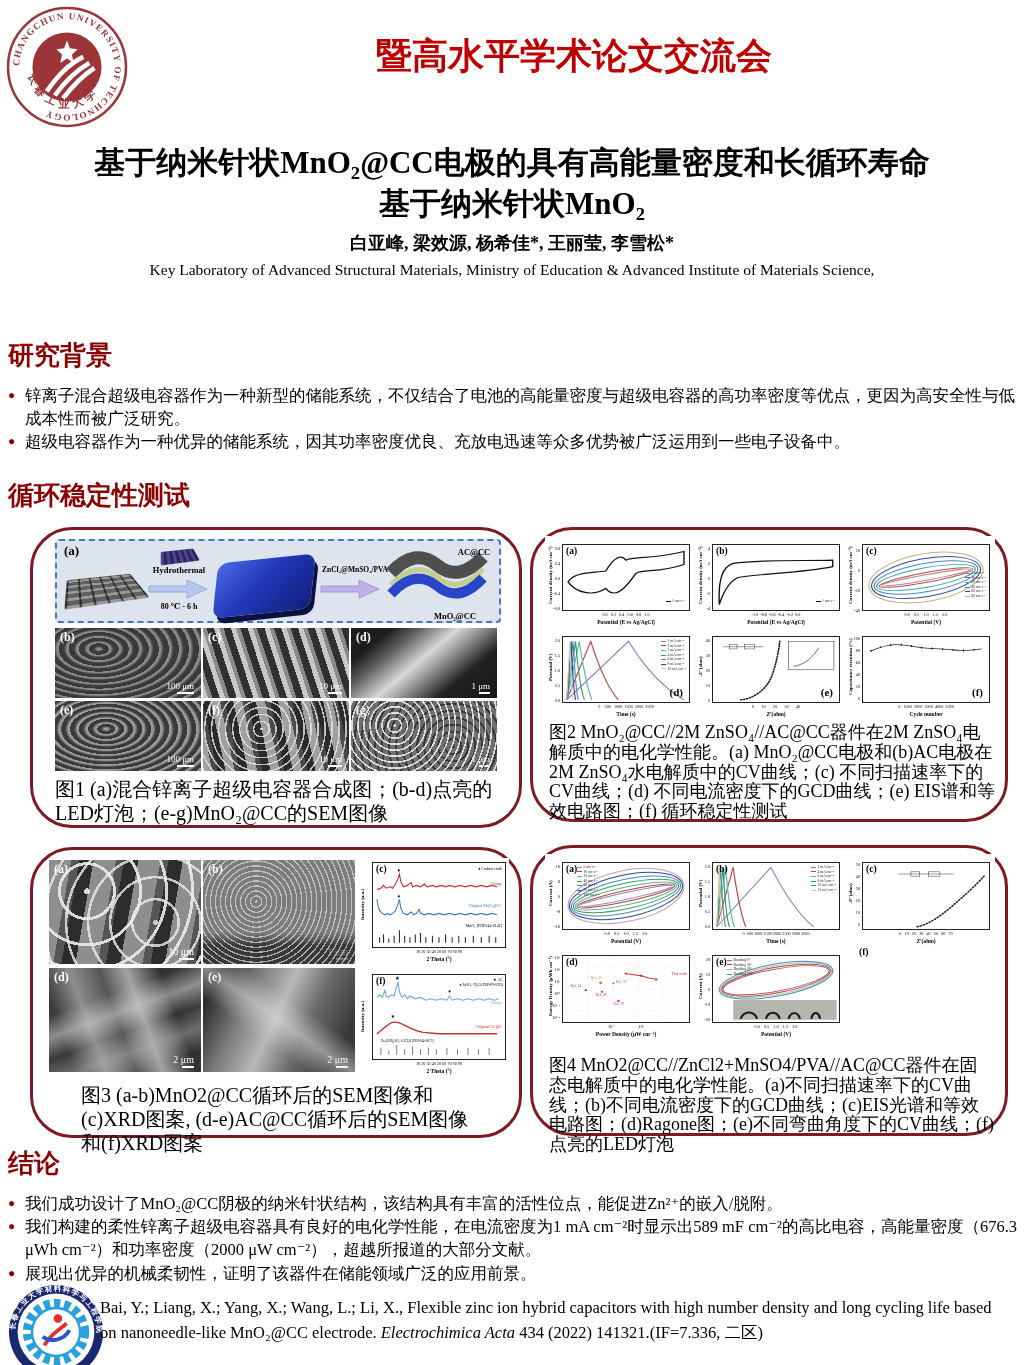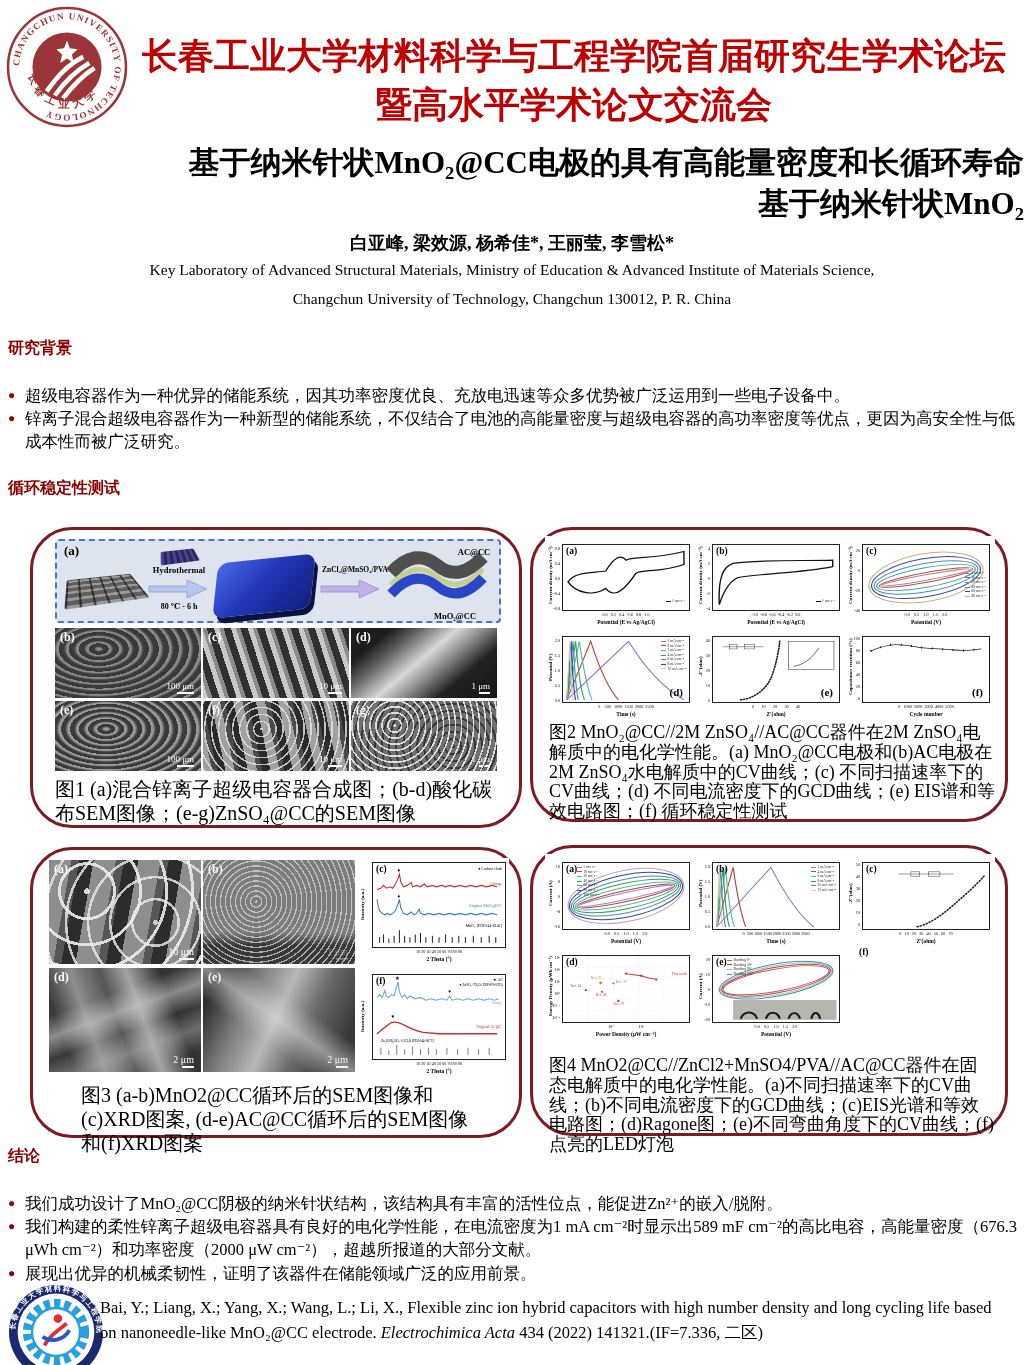--- a/index.html
+++ b/index.html
@@ -3,29 +3,29 @@
 <meta charset="utf-8">
 <style>
   html,body{margin:0;padding:0;}
   .page{position:relative;width:1024px;height:1365px;background:#fff;overflow:hidden;
         font-family:"Liberation Serif","DejaVu Serif",serif;color:#000;}
   
   .logo-top{position:absolute;left:6px;top:6px;width:122px;height:124px;}
   .hdr-title{position:absolute;left:128px;right:4px;top:32px;text-align:center;
              color:#bf0000;font-weight:bold;font-size:36px;line-height:49px;}
   
-  .main-title{position:absolute;left:0;right:0;top:142px;text-align:right;
+  .main-title{position:absolute;left:0;right:0;top:142px;text-align:center;
               font-weight:bold;font-size:31px;line-height:41px;}
   .authors{position:absolute;left:0;right:0;top:231px;text-align:center;font-weight:bold;font-size:18px;}
   .aff1{position:absolute;left:0;right:0;top:261px;text-align:center;font-size:15.5px;}
   .aff2{position:absolute;left:0;right:0;top:290px;text-align:center;font-size:15.5px;}
   .emails{position:absolute;left:0;right:0;top:316px;text-align:center;font-size:14.5px;}
   .emails .st{text-decoration:underline;}
   
-  .sec-h{position:absolute;left:8px;color:#8b0000;font-weight:bold;font-size:16px;}
+  .sec-h{position:absolute;left:8px;color:#8b0000;font-weight:bold;font-size:26px;}
   .blist{position:absolute;left:8px;right:4px;list-style:none;margin:0;padding:0;
          font-size:16.5px;line-height:23.2px;}
   .blist li{padding-left:17px;position:relative;}
   .blist li::before{content:"●";position:absolute;left:0;top:0;color:#8b0000;font-size:12px;}
   
   .fbox{position:absolute;border:3px solid #7d1b24;border-radius:42px;background:#fff;box-sizing:border-box;}
   .fig-cap{position:absolute;font-size:20px;line-height:24px;}
   .fig-cap.small{font-size:18px;line-height:19.8px;}
   
   .sch{position:absolute;left:22px;top:9px;width:446px;height:84px;background:#dde4ee;
@@ -118,36 +118,34 @@
       <path d="M60,34 l2.8,7.6 7.6,0.9 -5.6,5.4 1.9,8.1 -6.7,-4.4 -6.7,4.4 1.9,-8.1 -5.6,-5.4 7.6,-0.9 z" fill="#fff"></path>
       <path d="M40,84 C50,70 60,58 76,50" stroke="#fff" stroke-width="4.5" fill="none"></path>
       <path d="M48,88 C58,74 68,64 82,56" stroke="#fff" stroke-width="4.5" fill="none"></path>
       <path d="M56,91 C66,78 76,68 87,61" stroke="#fff" stroke-width="4.5" fill="none"></path>
       <text font-size="11" fill="#9c3538" font-weight="bold" letter-spacing="4">
         <textPath href="#arcB" startOffset="6">长春工业大学</textPath>
       </text>
     </svg>
   </div>
   <div class="hdr-title">
-    <div>长春工业大学材料科学与工程学院首届研究生学术论坛</div>
     <div>暨高水平学术论文交流会</div>
   </div>
 
   <div class="main-title">
     <div>基于纳米针状MnO₂@CC电极的具有高能量密度和长循环寿命</div>
     <div>基于纳米针状MnO₂</div>
   </div>
   <div class="authors">白亚峰, 梁效源, 杨希佳*, 王丽莹, 李雪松*</div>
   <div class="aff1">Key Laboratory of Advanced Structural Materials, Ministry of Education &amp; Advanced Institute of Materials Science,</div>
-  <div class="aff2">Changchun University of Technology, Changchun 130012, P. R. China</div>
 
   <div class="sec-h" style="top:338px;">研究背景</div>
   <ul class="blist" style="top:384px;">
+    <li>锌离子混合超级电容器作为一种新型的储能系统，不仅结合了电池的高能量密度与超级电容器的高功率密度等优点，更因为高安全性与低成本性而被广泛研究。</li>
     <li>超级电容器作为一种优异的储能系统，因其功率密度优良、充放电迅速等众多优势被广泛运用到一些电子设备中。</li>
-    <li>锌离子混合超级电容器作为一种新型的储能系统，不仅结合了电池的高能量密度与超级电容器的高功率密度等优点，更因为高安全性与低成本性而被广泛研究。</li>
   </ul>
   <div class="sec-h" style="top:478px;">循环稳定性测试</div>
 
   <div class="fbox" style="left:30px;top:527px;width:492px;height:301px;">
     <div class="sch">
       <span class="plab">(a)</span>
       <div class="mat1"></div>
       <div class="matp"></div>
       <div class="schtxt" style="left:84px;top:24px;width:76px;">Hydrothermal</div>
       <svg class="arr" style="left:90px;top:36px;" viewBox="0 0 62 24">
@@ -185,21 +183,21 @@
       <span class="scale">100 μm</span>
     </div>
     <div class="sem s-f" style="left:170px;top:171px;width:146px;height:70px;">
       <span class="plab">(f)</span>
       <span class="scale">10 μm</span>
     </div>
     <div class="sem s-g" style="left:318px;top:171px;width:146px;height:70px;">
       <span class="plab">(g)</span>
       <span class="scale">1 μm</span>
     </div>
-    <div class="fig-cap" style="left:22px;right:12px;top:247px;">图1 (a)混合锌离子超级电容器合成图；(b-d)酸化碳布SEM图像；(e-g)ZnSO₄@CC的SEM图像</div>
+    <div class="fig-cap" style="left:22px;right:12px;top:247px;">图1 (a)混合锌离子超级电容器合成图；(b-d)点亮的LED灯泡；(e-g)MnO₂@CC的SEM图像</div>
   </div>
 
   <div class="fbox" style="left:530px;top:527px;width:478px;height:295px;">
 
     <div class="mc" style="left:12px;top:6px;width:150px;height:92px;">
       <div class="ylab">Current density (mA cm⁻²)</div>
       <div class="plot">
         <svg viewBox="0 0 100 60" preserveAspectRatio="none">
           <path d="M4,34 C10,24 24,26 34,24 C40,12 46,8 50,14 C56,10 68,14 96,6 L96,18 C76,26 64,22 58,26 C52,36 42,52 34,40 C24,48 10,44 4,34 Z" fill="none" stroke="#111" stroke-width="1.1"></path>
         </svg>

